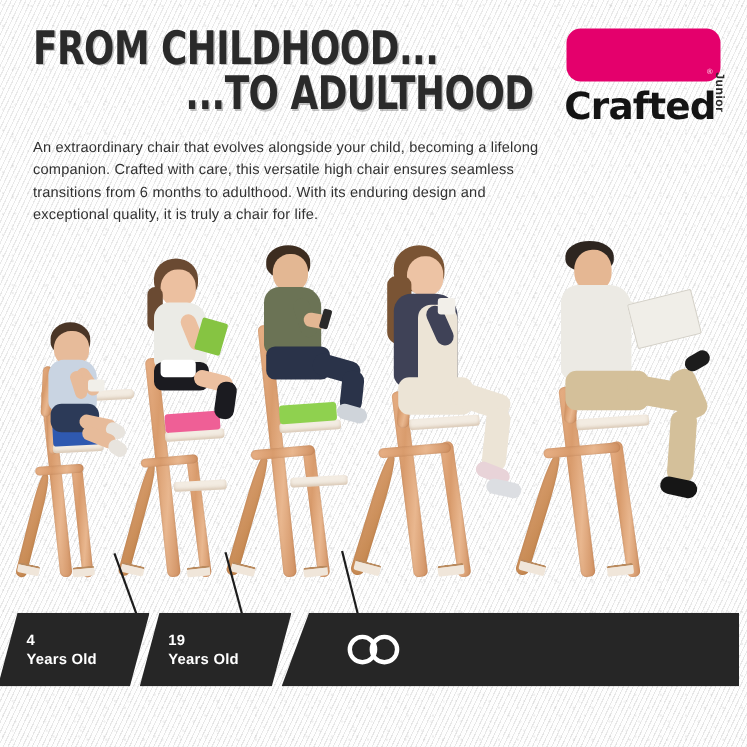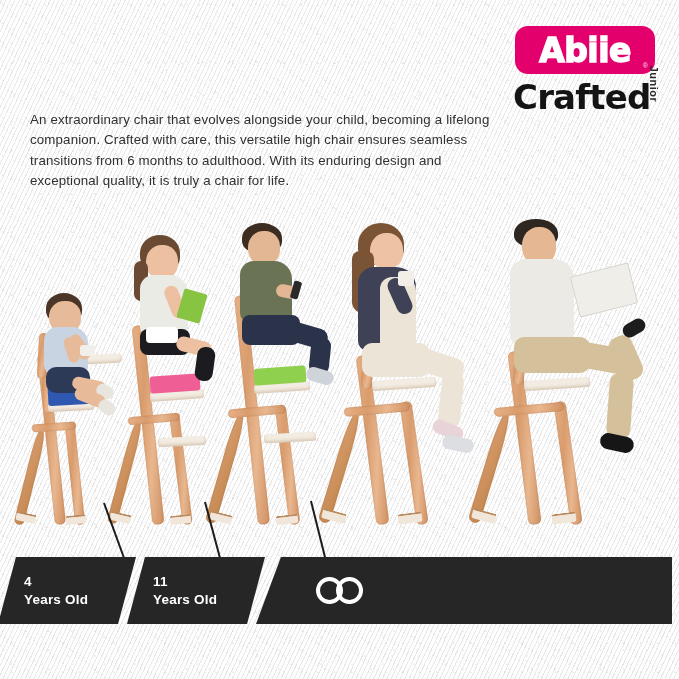--- a/index.html
+++ b/index.html
@@ -56,21 +56,21 @@
     white-space:nowrap;
     text-shadow:1.5px 1.5px 0 rgba(120,120,120,.45);
   }
   .headline-line.l2 {
     transform-origin:right center;
     text-align:right;
   }
 
   
   #body-copy {
-    position:absolute; left:30px; top:110px; width:470px;
+    position:absolute; left:30px; top:124px; width:470px;
     font-size:13.3px;
     line-height:1.54;
     color:#303030;
     letter-spacing:.15px;
   }
 
   
   #logo-block {
     position:absolute; right:12px; top:26px;
     width:160px; height:100px;
@@ -198,26 +198,29 @@
   }
   .infinity-mark .ring.r2 { margin-left:-7px; }
 </style>
 </head>
 <body>
 
 <div id="poster">
   <div class="paper-tex"></div>
   <div class="paper-speck"></div>
 
+  <div id="headline-block">
+    <div class="headline-line l1">FROM CHILDHOOD...</div>
+    <div class="headline-line l2">...TO ADULTHOOD</div>
+  </div>
 
   <p id="body-copy">An extraordinary chair that evolves alongside your child, becoming a lifelong companion. Crafted with care, this versatile high chair ensures seamless transitions from 6 months to adulthood. With its enduring design and exceptional quality, it is truly a chair for life.</p>
 
   <div id="logo-block">
     <div class="logo-badge">
-      <span class="wordmark">Abiie</span>
       <span class="reg">®</span>
     </div>
     <div class="logo-second">
       <span class="beyond">Crafted</span>
       <span class="junior">Junior</span>
     </div>
   </div>
 
   <div id="stage">
 
@@ -360,21 +363,21 @@
   <div class="connector" style="left:103px; top:503px; height:58px; transform:rotate(-20deg);"></div>
   <div class="connector" style="left:204px; top:502px; height:60px; transform:rotate(-15deg);"></div>
   <div class="connector" style="left:310px; top:501px; height:62px; transform:rotate(-14deg);"></div>
 
   <div id="timeline">
     <div class="tl-seg s2">
       <span class="tl-text">4
 Years Old</span>
     </div>
     <div class="tl-seg s3">
-      <span class="tl-text">11
+      <span class="tl-text">19
 Years Old</span>
     </div>
     <div class="tl-seg s4">
       <span class="infinity-mark">
         <span class="ring r1"></span>
         <span class="ring r2"></span>
       </span>
     </div>
   </div>
 

